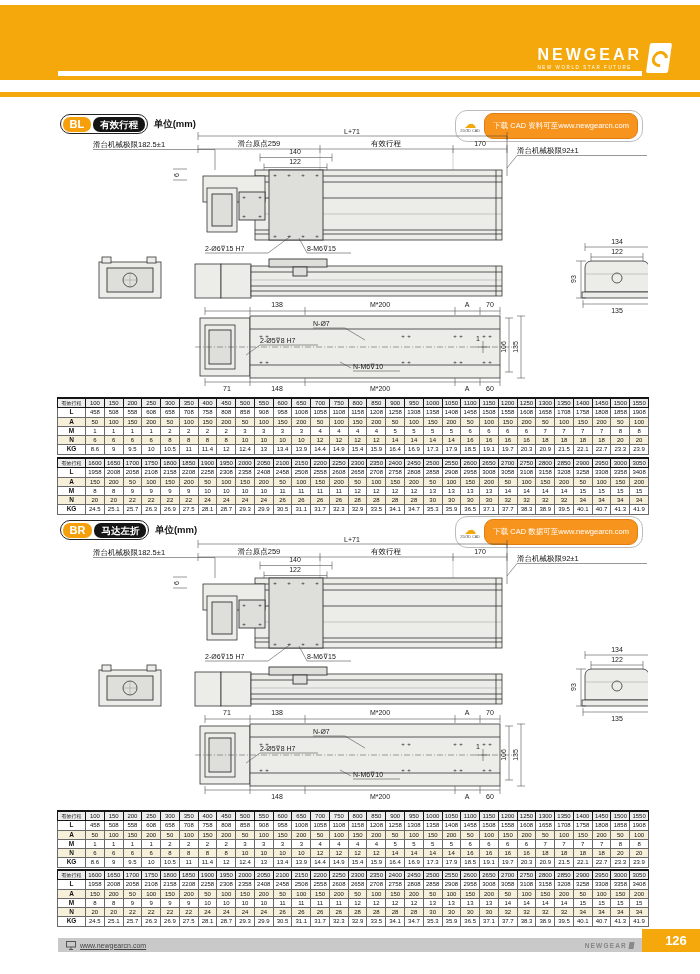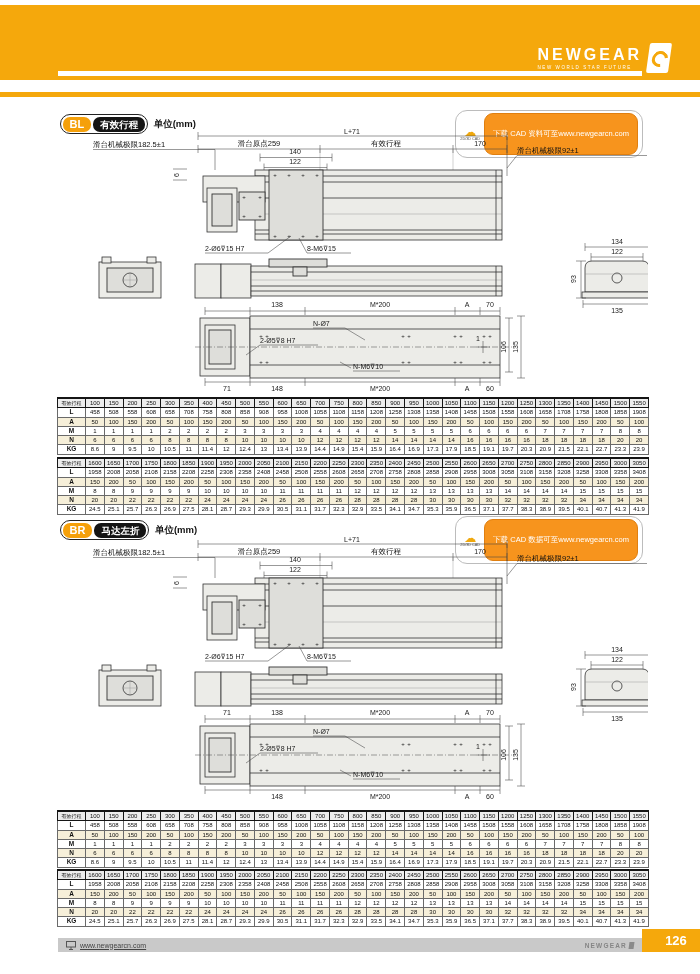--- a/index.html
+++ b/index.html
@@ -21,21 +21,21 @@
   
   .sec-head{display:flex;align-items:center;gap:6px}
   .badge-box{display:inline-flex;align-items:center;border:1.3px solid #222;border-radius:10px;padding:1.5px;background:#fff}
   .chip-code{background:#f5a00a;color:#fff;font-weight:bold;font-size:11px;border-radius:7px;padding:1px 7px;line-height:13px}
   .chip-title{background:#151515;color:#fff;font-weight:bold;font-size:9.5px;border-radius:7px;padding:2px 7px;margin-left:2px;line-height:11px}
   .unit{font-size:9.5px;font-weight:700;color:#111}
   .cad-group{display:flex;align-items:center;gap:4px;border:1px solid #bcbcbc;border-radius:12px;background:#fff;padding:2px 4px}
   .cloud{display:flex;flex-direction:column;align-items:center;line-height:1}
   .cloud-glyph{font-size:12px;color:#f0a80c;line-height:10px}
   .cloud-cap{font-size:3.8px;color:#555;margin-top:1px}
-  .cad-pill{background:#f7941d;border:1px solid #e07f10;color:#fff;font-size:7.5px;border-radius:9px;padding:15px 8px;white-space:nowrap;cursor:pointer}
+  .cad-pill{background:#f7941d;border:1px solid #e07f10;color:#fff;font-size:7.5px;border-radius:9px;padding:7px 8px;white-space:nowrap;cursor:pointer}
 
   
   svg text{font-family:"Liberation Sans","DejaVu Sans",sans-serif}
   .d{font-size:7px;fill:#1a1a1a}
   .dc{font-size:7.5px;fill:#111}
   .mid{text-anchor:middle}
   .ln{stroke:#333;stroke-width:.8;fill:none}
   .dl{stroke:#444;stroke-width:.55;fill:none}
   .thin{stroke:#888;stroke-width:.4;fill:none}
   .f1{fill:#ecece8;stroke:#333;stroke-width:.8}

